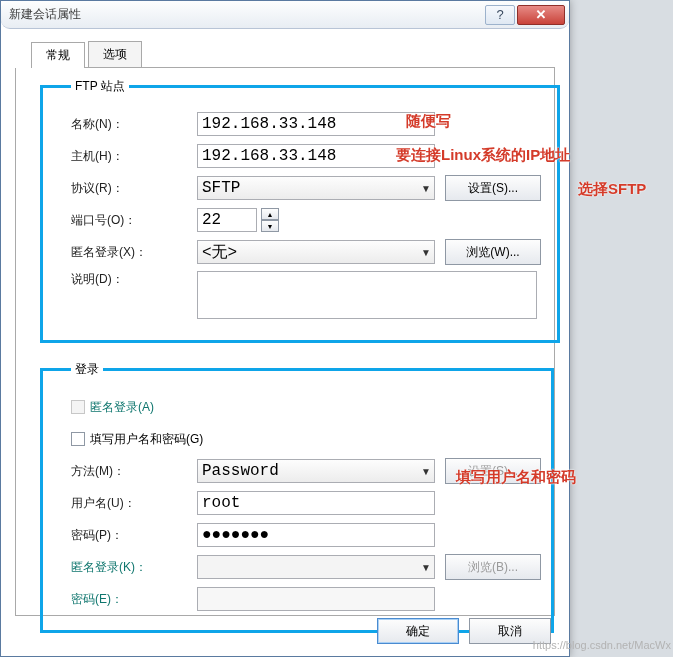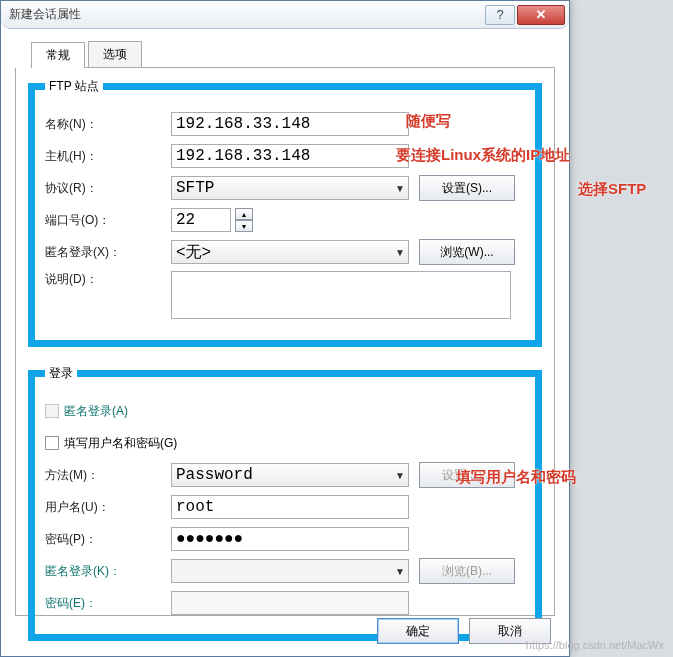--- a/index.html
+++ b/index.html
@@ -77,23 +77,23 @@
   background: #fff;
   top: 1px;
 }
 .panel {
   border: 1px solid #a9a9a9;
   border-top: none;
   padding: 10px 12px 12px 12px;
   height: 548px;
 }
 fieldset {
-  border: 7px solid #0ea5e9;
-  padding: 10px 10px 12px 10px;
-  margin: 0 0 18px 0;
+  border: 3px solid #0ea5e9;
+  padding: 10px 10px 12px 28px;
+  margin: 0 0 18px 12px;
 }
 legend { padding: 0 4px; }
 .row {
   display: flex;
   align-items: center;
   margin: 6px 0;
   min-height: 26px;
 }
 .label {
   width: 126px;
@@ -183,21 +183,21 @@
   position: absolute;
   color: #d43b2a;
   font-weight: 700;
   font-size: 15px;
   font-family: "Microsoft YaHei", sans-serif;
   text-shadow: 0 0 1px #fff, 0 0 2px #fff;
   white-space: nowrap;
 }
 .watermark {
   position:absolute;
-  right:9px; bottom:6px;
+  right:2px; bottom:6px;
   color:#b3b3b3;
   font-size:11px;
 }
 input, textarea { outline: none; }
 </style>
 </head>
 <body>
 
 <div class="win">
   <div class="titlebar">

